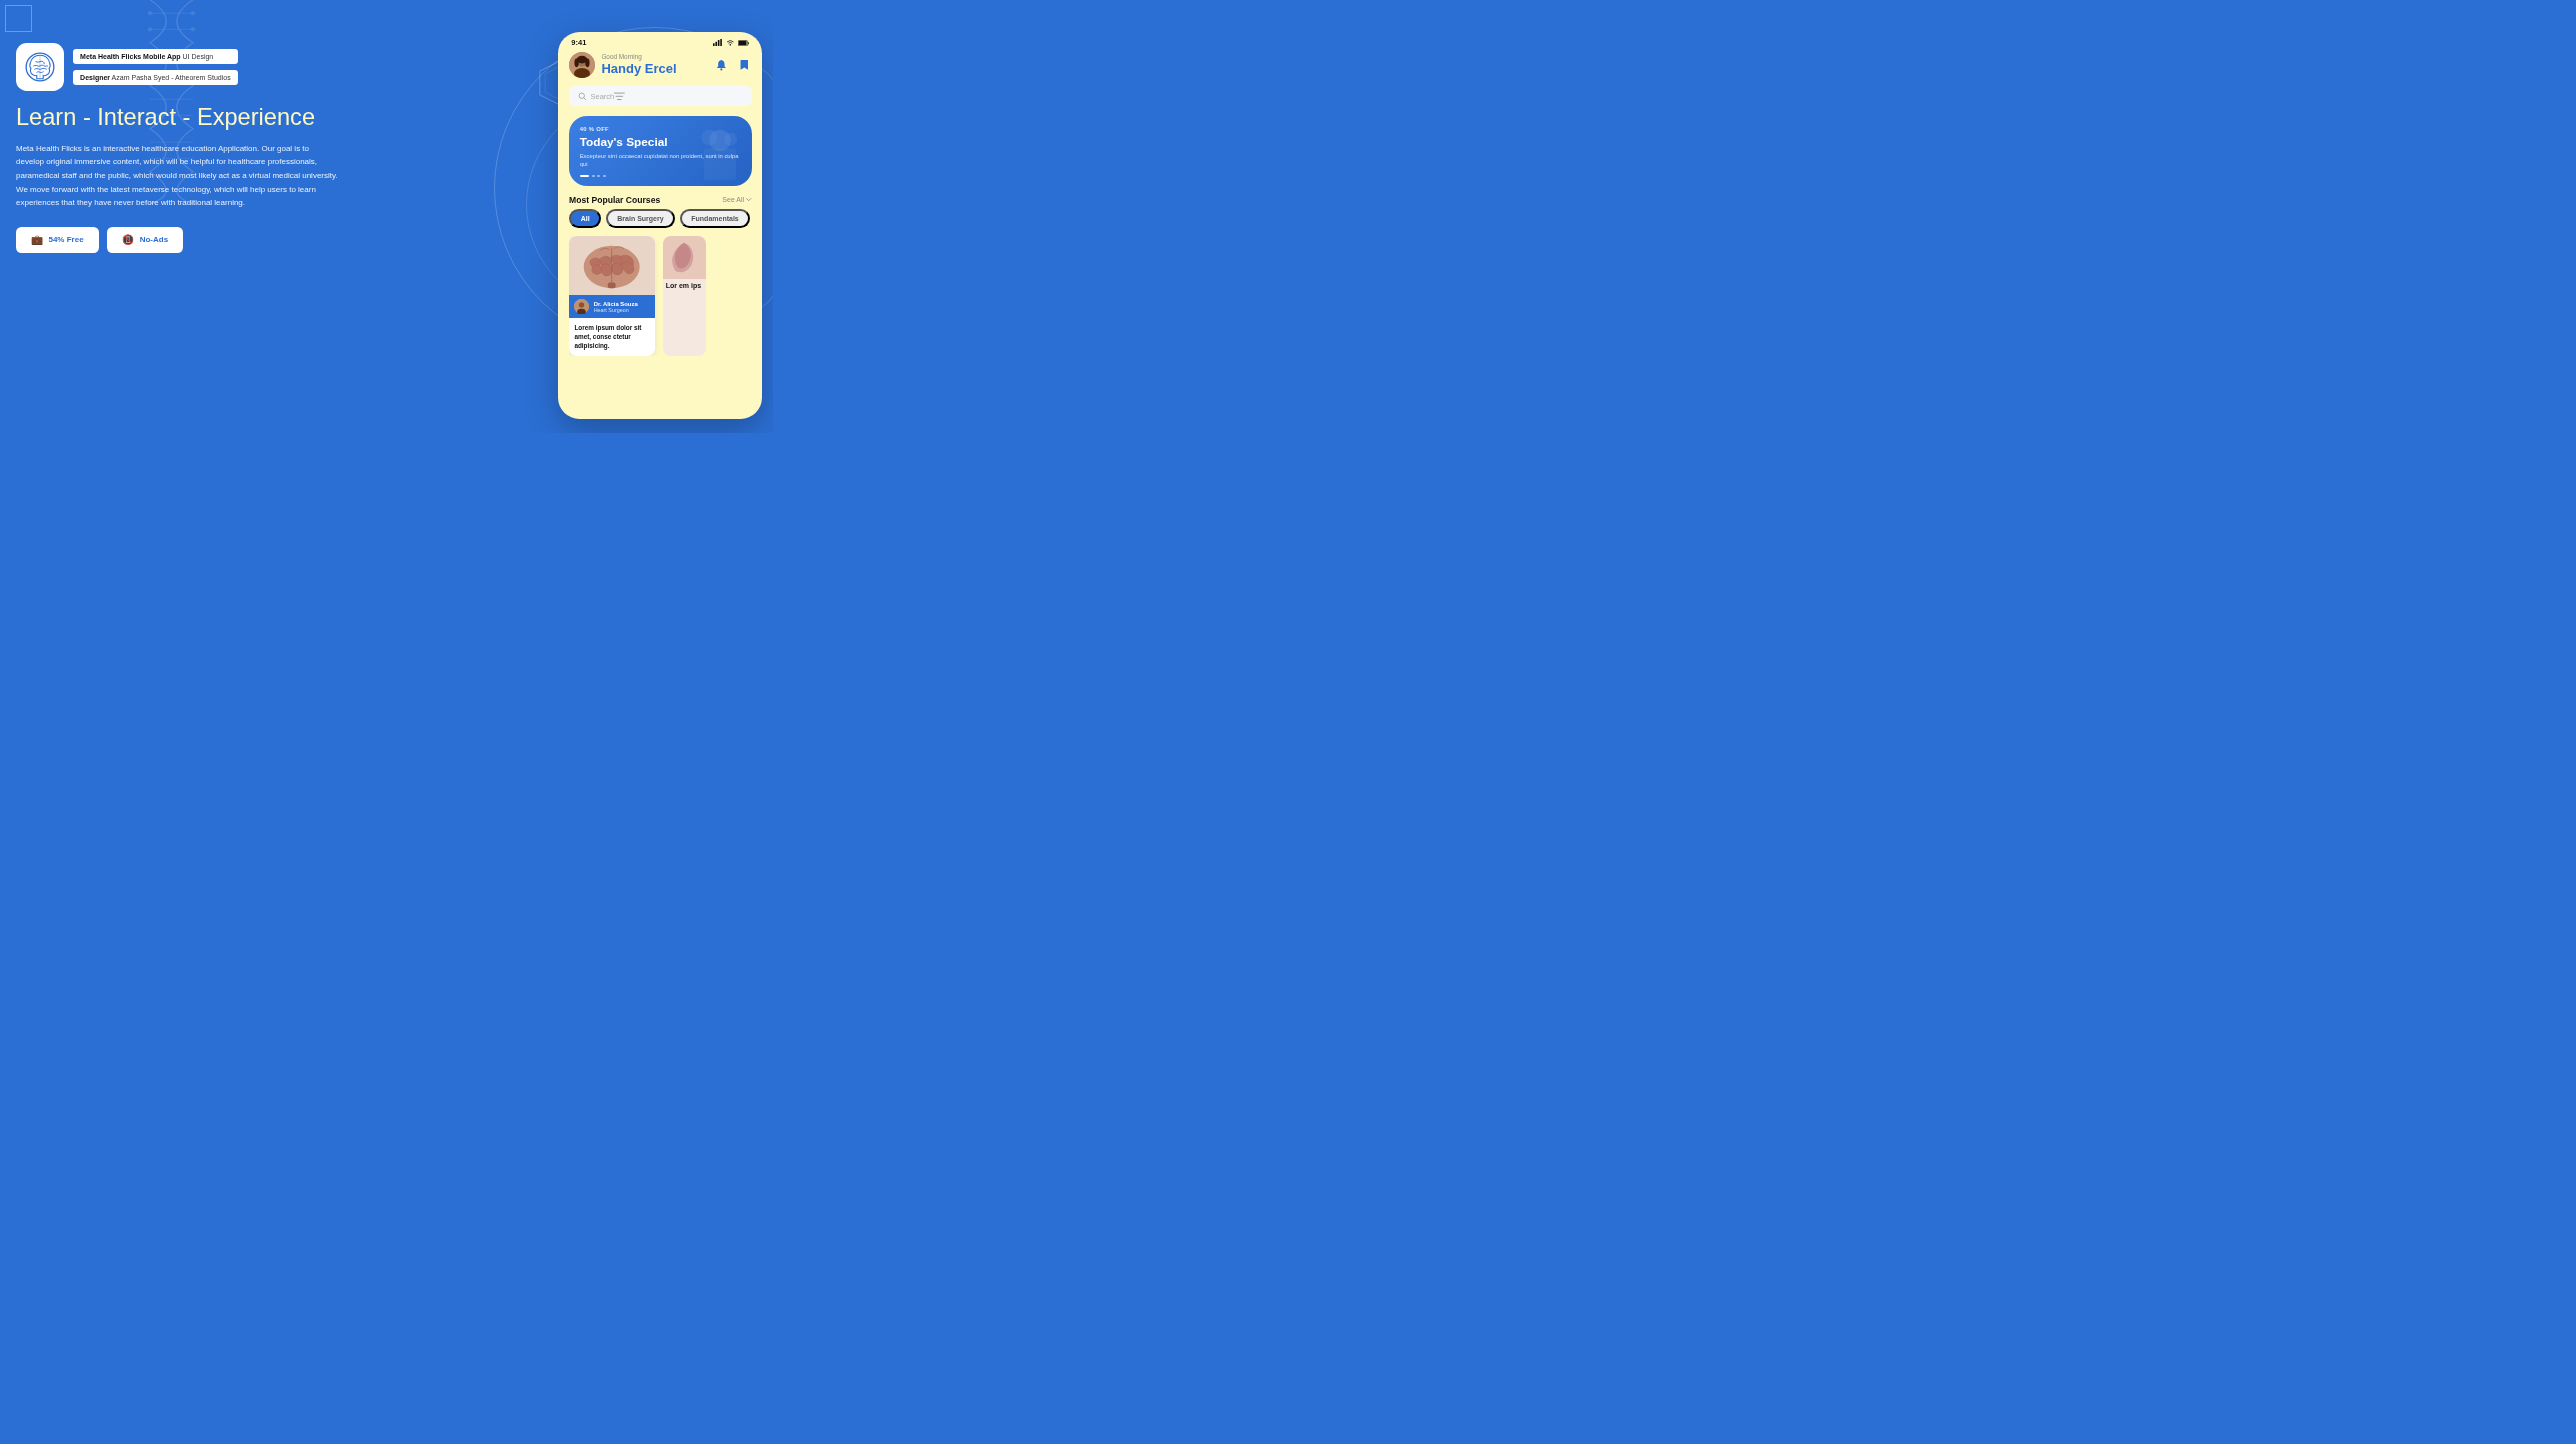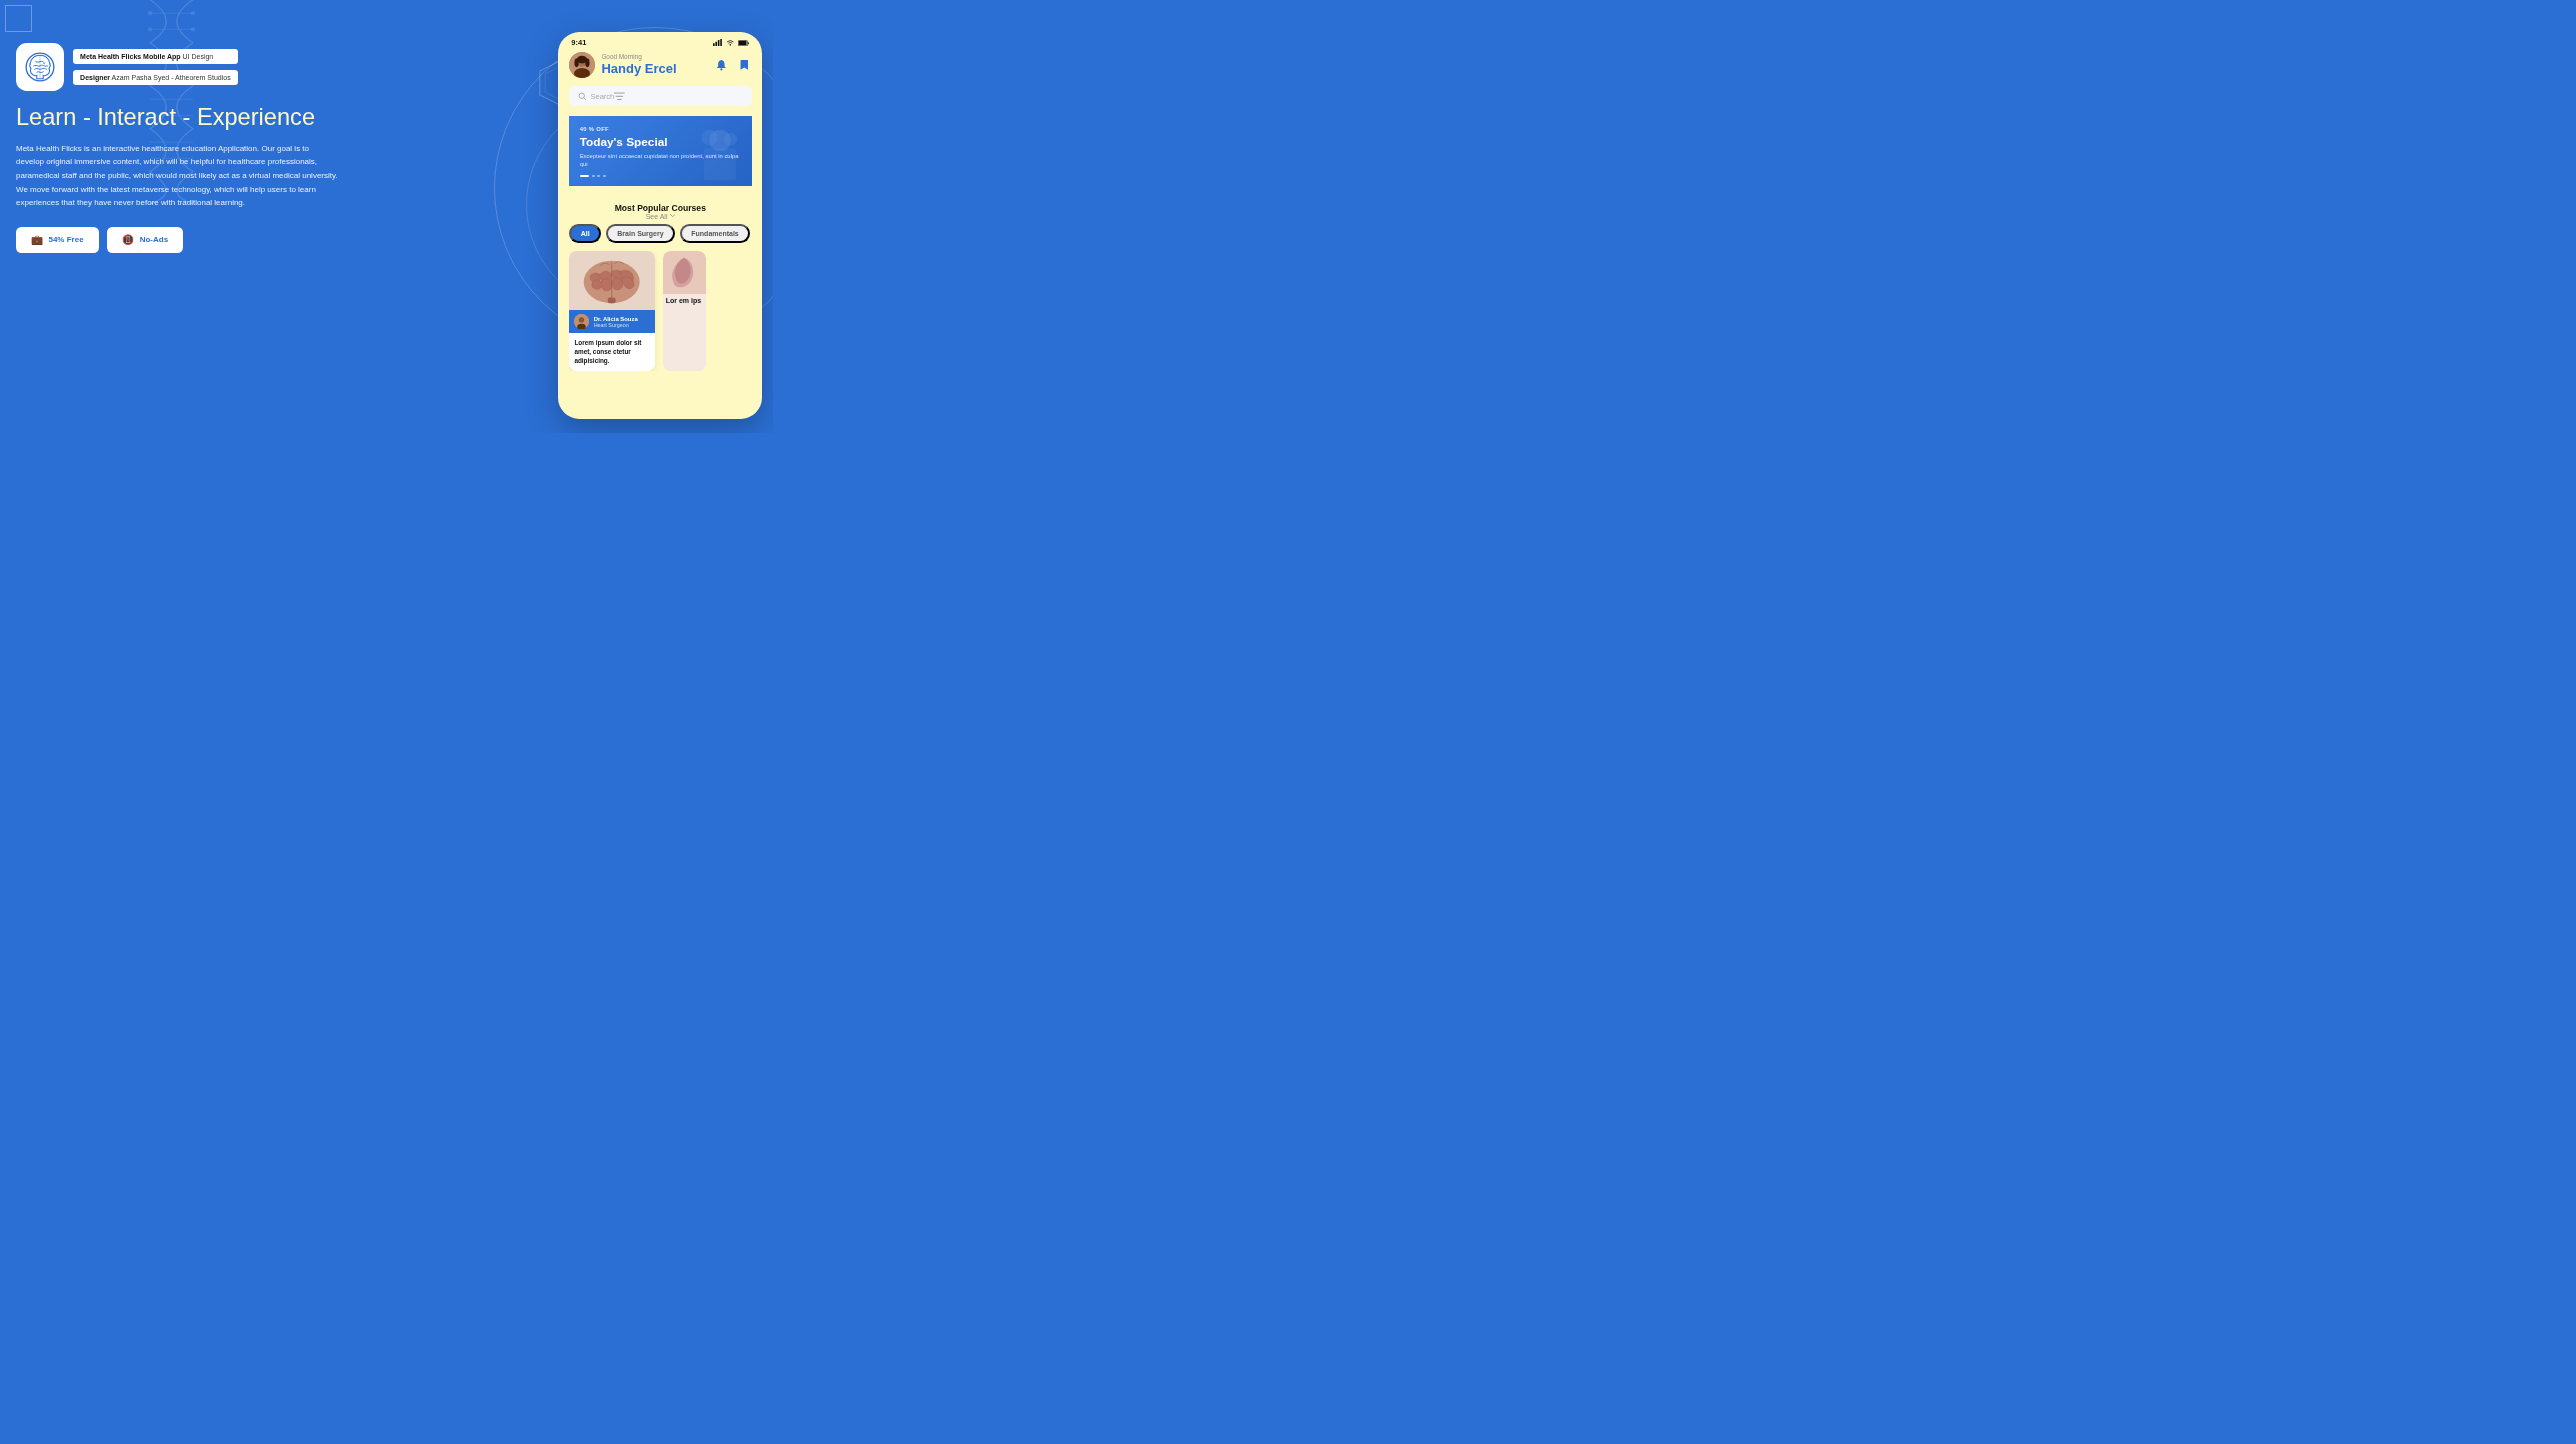--- a/index.html
+++ b/index.html
@@ -244,23 +244,23 @@
       display: flex;
       align-items: center;
       gap: 4.3px;
       color: #aaa;
       font-size: 7.5px;
     }
 
     
     .promo-banner {
       background: linear-gradient(135deg, #3B7FE4 0%, #2563C4 100%);
-      border-radius: 0;
+      border-radius: 18px;
       padding: 10.7px;
-      margin-bottom: 17px;
+      margin-bottom: 9px;
       position: relative;
       overflow: hidden;
       height: 70px;
     }
 
     .promo-discount {
       font-size: 5.9px;
       color: rgba(255,255,255,0.85);
       margin-bottom: 2.1px;
       font-weight: 600;
@@ -300,21 +300,20 @@
     .dot:not(.active) {
       width: 2.7px;
     }
 
     
     .section-header {
       display: flex;
       justify-content: space-between;
       align-items: center;
       margin-bottom: 4px;
-      flex-direction: column;
     }
 
     .section-title {
       font-size: 8.6px;
       font-weight: 700;
       color: #111;
     }
 
     .see-all {
       font-size: 7px;

